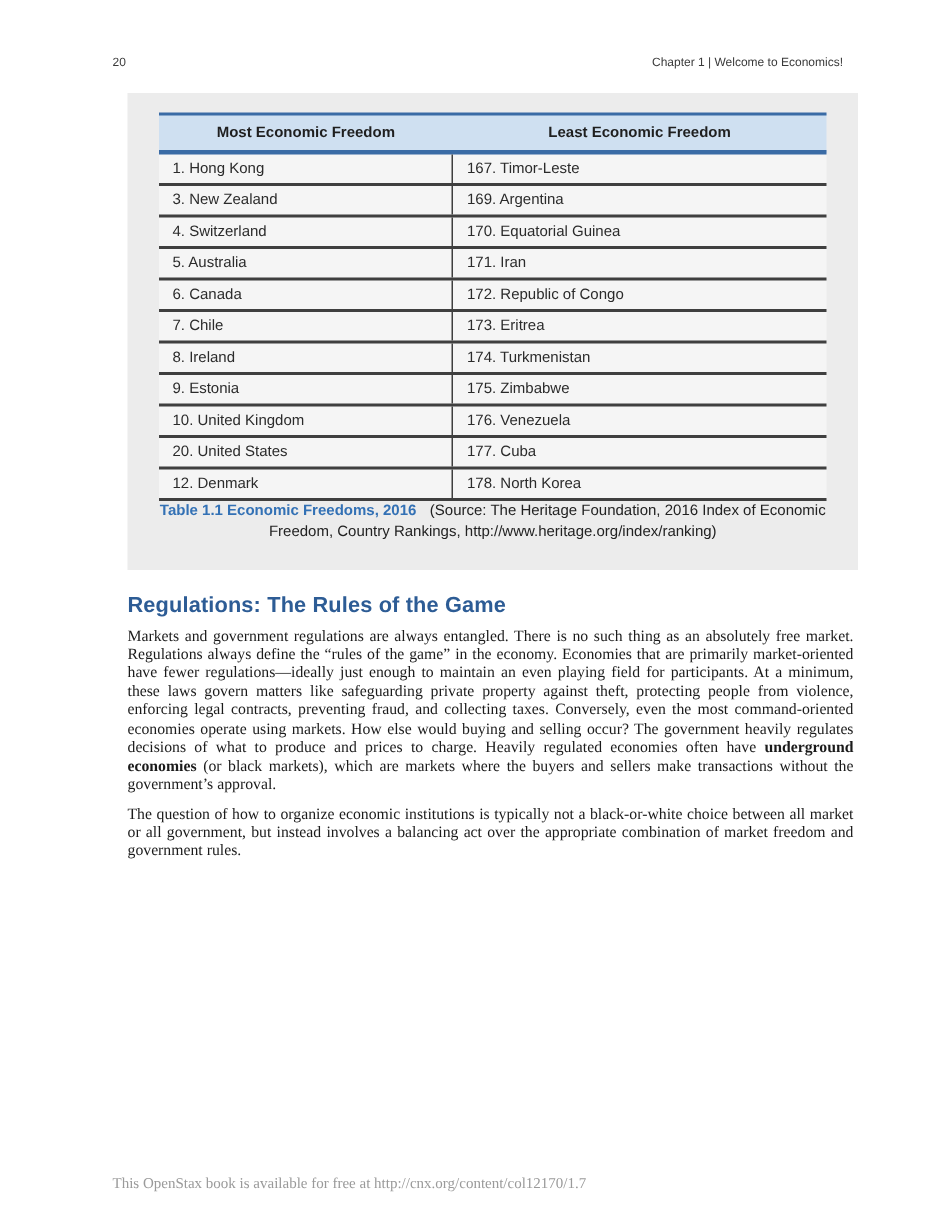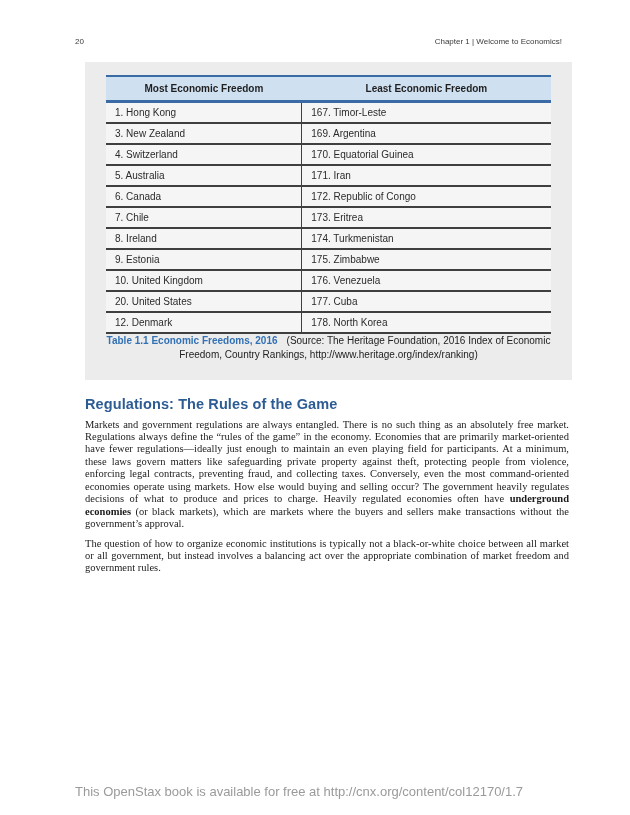--- a/index.html
+++ b/index.html
@@ -43,21 +43,21 @@
     font-family:Liberation Sans, sans-serif; font-weight:bold;
     font-size:14.5px; color:#2d5c95; letter-spacing:0.1px;
   }
   .body-text {
     margin-top:7px; width:484px;
     font-size:10.5px; line-height:1.185; text-align:justify; color:#1b1b1b;
   }
   .body-text b { font-weight:bold; }
   .page-footer {
     position:absolute; top:784px; left:75px;
-    font-family:Liberation Sans, sans-serif; font-size:13px; color:#9a9a9a;
+    font-family:Liberation Serif, serif; font-size:10px; color:#9a9a9a;
   }
 </style>
 </head>
 <body>
 
 <div class="page-header">
   <span>20</span>
   <span>Chapter 1 | Welcome to Economics!</span>
 </div>
 

